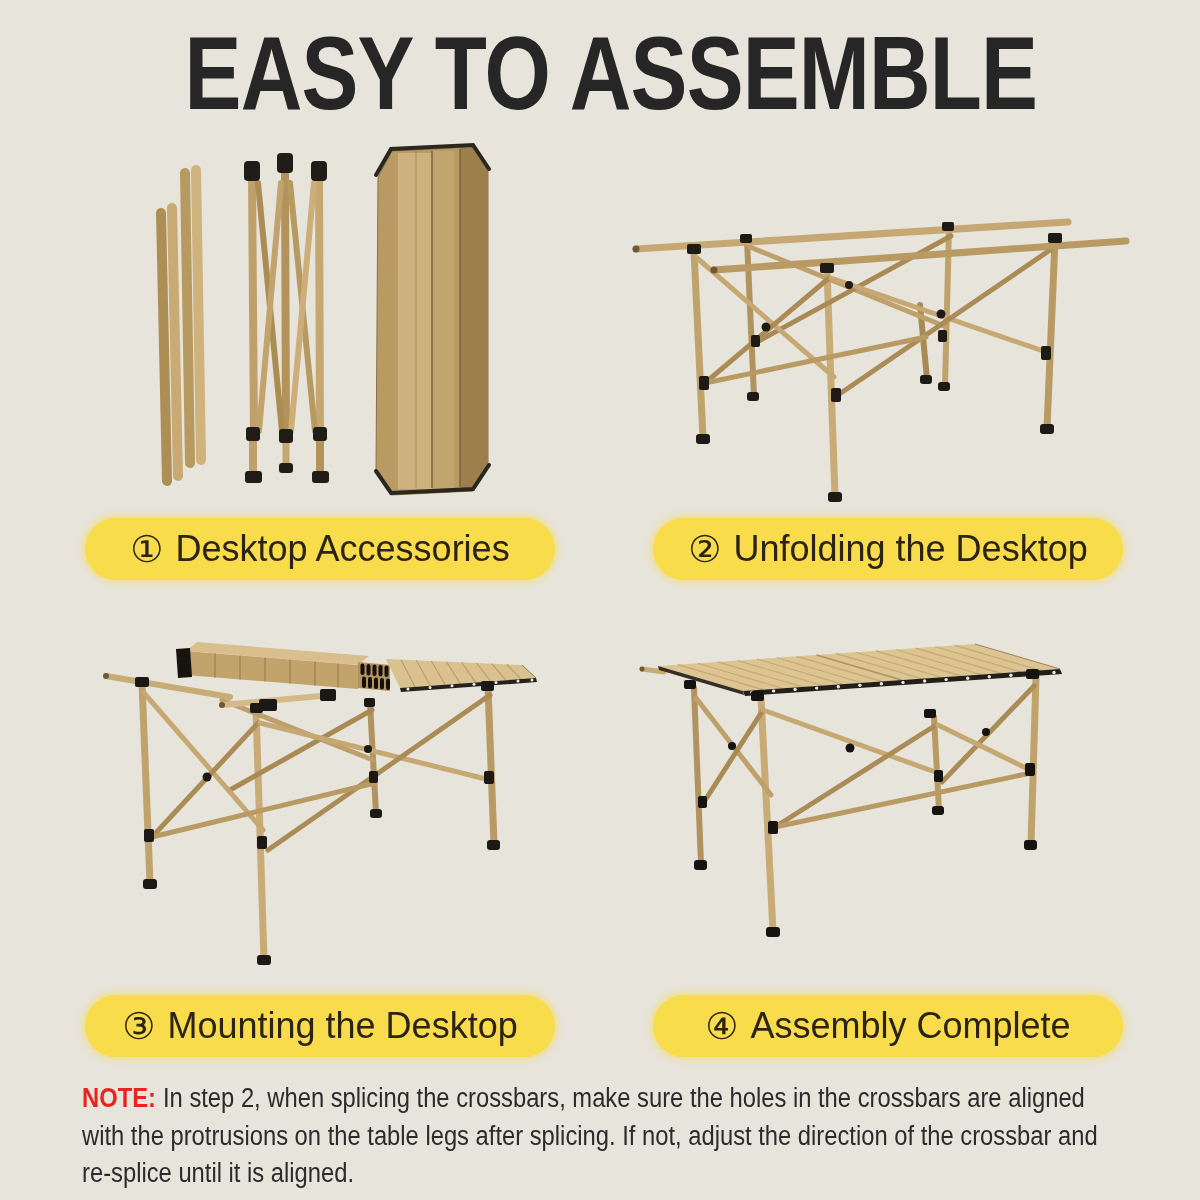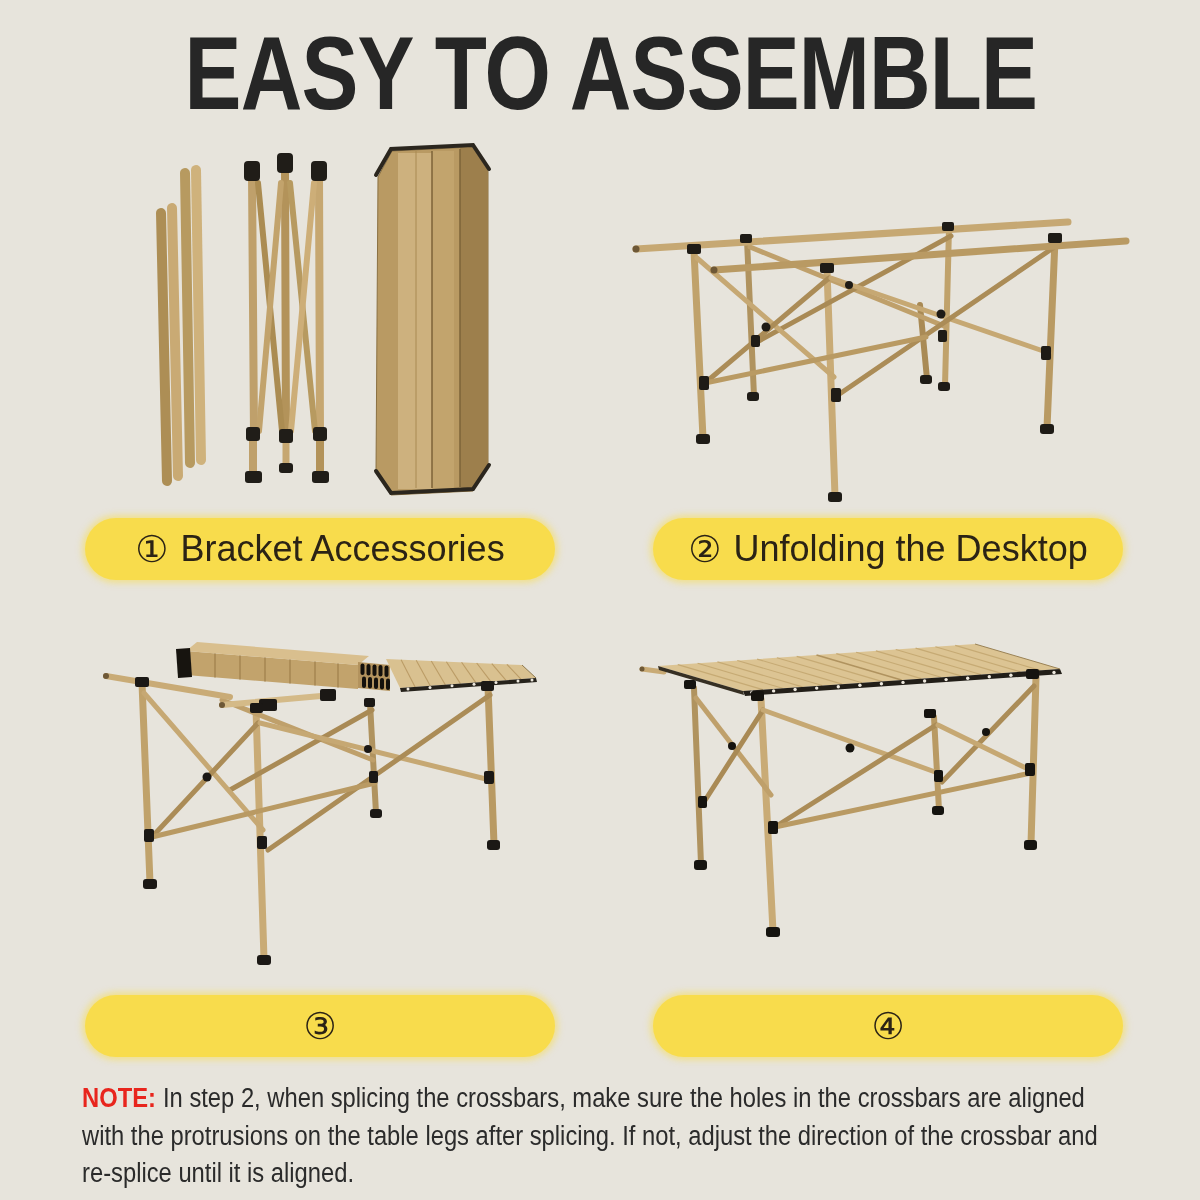--- a/index.html
+++ b/index.html
@@ -296,30 +296,32 @@
         <rect x="64" y="240" width="13" height="10" rx="3"></rect>
         <rect x="136" y="307" width="14" height="10" rx="3"></rect>
         <rect x="302" y="186" width="12" height="9" rx="3"></rect>
         <rect x="394" y="220" width="13" height="10" rx="3"></rect>
       </g>
     </svg>
   </figure>
 
   <div class="pill" id="pill1">
     <span class="num">①</span>
-    <span class="lbl">Bracket Accessories</span>
+    <span class="lbl">Desktop Accessories</span>
   </div>
   <div class="pill" id="pill2">
     <span class="num">②</span>
     <span class="lbl">Unfolding the Desktop</span>
   </div>
   <div class="pill" id="pill3">
     <span class="num">③</span>
+    <span class="lbl">Mounting the Desktop</span>
   </div>
   <div class="pill" id="pill4">
     <span class="num">④</span>
+    <span class="lbl">Assembly Complete</span>
   </div>
 
   <p class="note">
     <span class="note-label">NOTE:</span><span class="note-body">In step 2, when splicing the crossbars, make sure the holes in the crossbars are aligned with the protrusions on the table legs after splicing. If not, adjust the direction of the crossbar and re-splice until it is aligned.</span>
   </p>
 
 </div>
 
 </body></html>

